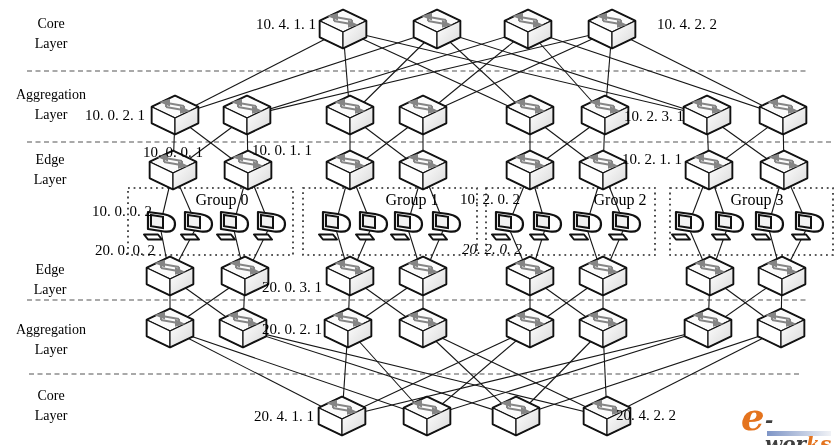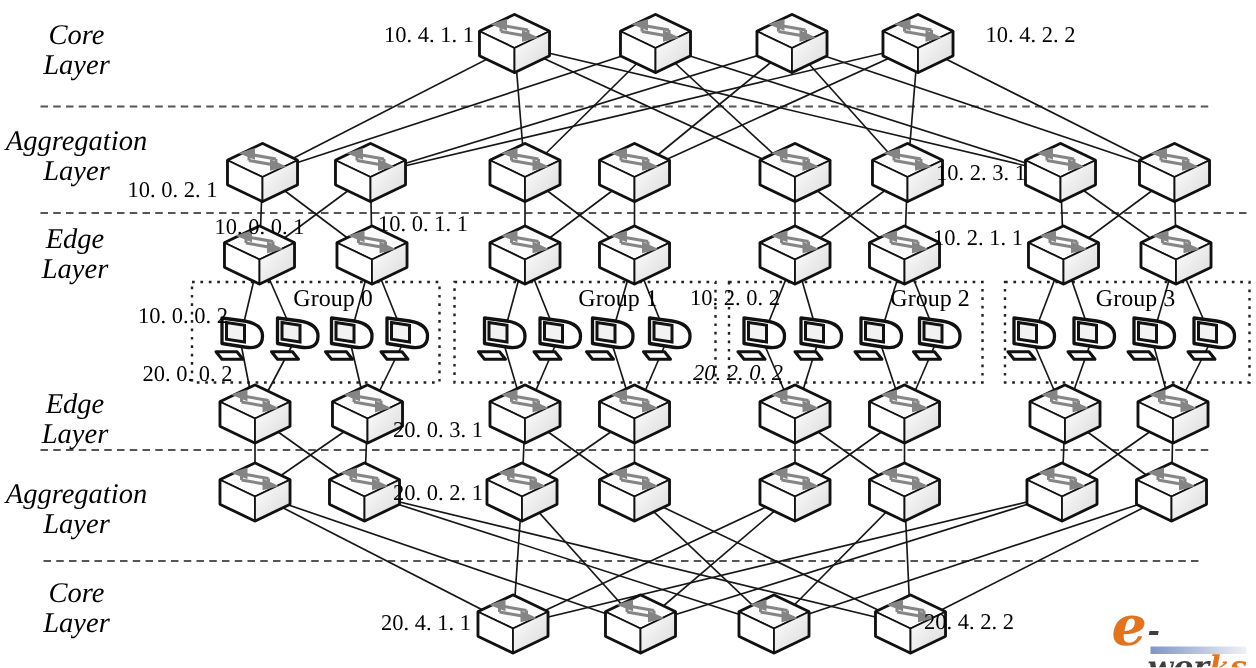--- a/index.html
+++ b/index.html
@@ -2,21 +2,21 @@
 <html><head>
 <meta charset="utf-8">
 <style>
   html,body{margin:0;padding:0;background:#fff;}
   .stage{position:relative;width:837px;height:445px;background:#ffffff;overflow:hidden;
          font-family:"Liberation Serif", serif;color:#000;}
   svg.net{position:absolute;left:0;top:0;width:837px;height:445px;}
   #labels{position:absolute;left:0;top:0;width:837px;height:445px;pointer-events:none;}
   .ip-label{position:absolute;font-size:15px;line-height:15px;white-space:nowrap;color:#000;}
   .layer-label{position:absolute;transform:translateX(-50%);text-align:center;
-               font-size:19px;line-height:20px;white-space:nowrap;color:#000;font-style:italic;}
+               font-size:14px;line-height:20px;white-space:nowrap;color:#000;}
   .group-label{position:absolute;transform:translateX(-50%);font-size:16px;line-height:16px;
                white-space:nowrap;color:#000;padding-left:20px;}
   .logo{position:absolute;left:741px;top:399px;width:96px;height:42px;
         font-family:"DejaVu Serif", serif;font-style:italic;font-weight:bold;}
   .logo-e{position:absolute;left:0;top:-4px;font-size:37px;letter-spacing:-2px;}
   .logo-word{position:absolute;left:24px;top:9px;font-size:20px;letter-spacing:0;}
   .logo-bar{position:absolute;left:26px;top:32px;width:64px;height:5px;}
 </style>
 </head>
 <body>
@@ -215,21 +215,21 @@
         <use transform="translate(342,417)" href="#sym-switch" xlink:href="#sym-switch"></use>
         <use transform="translate(427,417)" href="#sym-switch" xlink:href="#sym-switch"></use>
         <use transform="translate(516,417)" href="#sym-switch" xlink:href="#sym-switch"></use>
         <use transform="translate(607,417)" href="#sym-switch" xlink:href="#sym-switch"></use>
       </g>
     </svg>
 
   <div id="labels">
       <div class="ip-label" style="left: 256px; top: 17px;">10. 4. 1. 1</div>
       <div class="ip-label" style="left: 657px; top: 17px;">10. 4. 2. 2</div>
-      <div class="ip-label" style="left: 85px; top: 108px; margin-top: 12px;">10. 0. 2. 1</div>
+      <div class="ip-label" style="left: 85px; top: 108px;">10. 0. 2. 1</div>
       <div class="ip-label" style="left: 624px; top: 109px;">10. 2. 3. 1</div>
       <div class="ip-label" style="left: 99px; top: 145px; margin-left: 44px;">10. 0. 0. 1</div>
       <div class="ip-label" style="left: 252px; top: 143px;">10. 0. 1. 1</div>
       <div class="ip-label" style="left: 622px; top: 152px;">10. 2. 1. 1</div>
       <div class="ip-label" style="left: 92px; top: 192px; margin-top: 12px;">10. 0. 0. 2</div>
       <div class="ip-label" style="left: 460px; top: 192px;">10. 2. 0. 2</div>
       <div class="ip-label" style="left: 95px; top: 243px;">20. 0. 0. 2</div>
       <div class="ip-label" style="left: 462px; top: 242px; font-style: italic;">20. 2. 0. 2</div>
       <div class="ip-label" style="left: 262px; top: 280px;">20. 0. 3. 1</div>
       <div class="ip-label" style="left: 262px; top: 322px;">20. 0. 2. 1</div>

